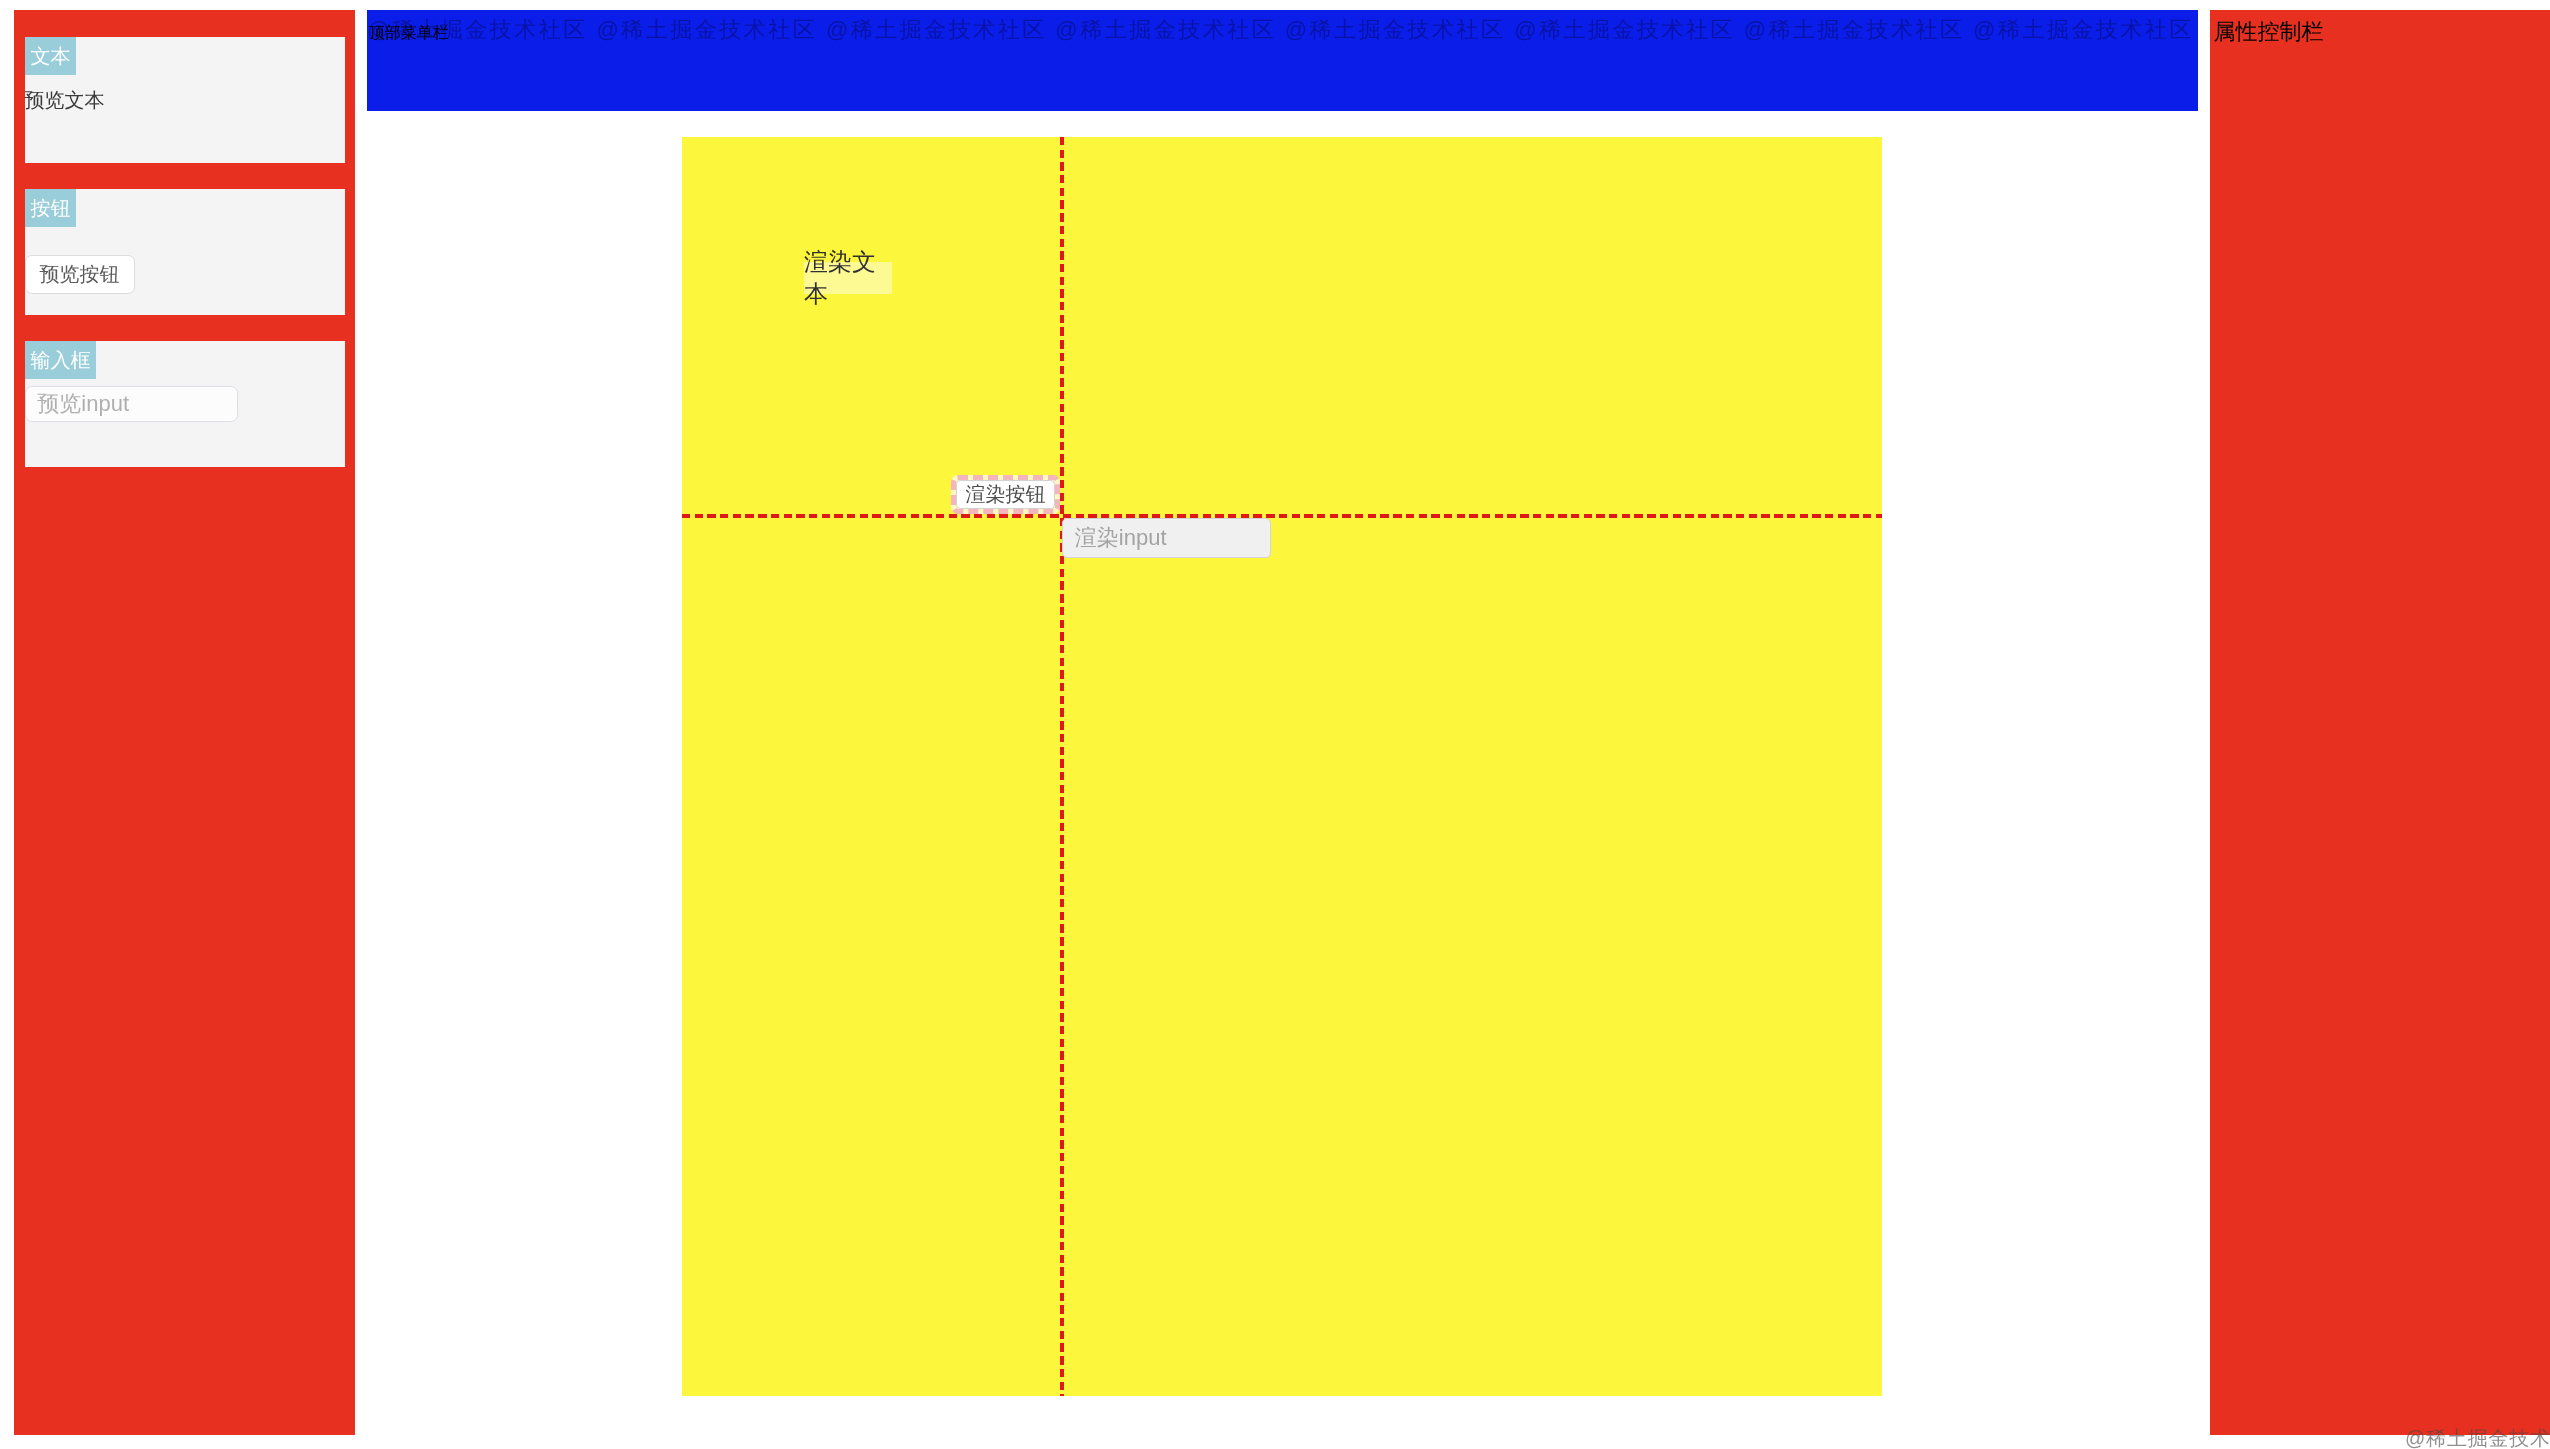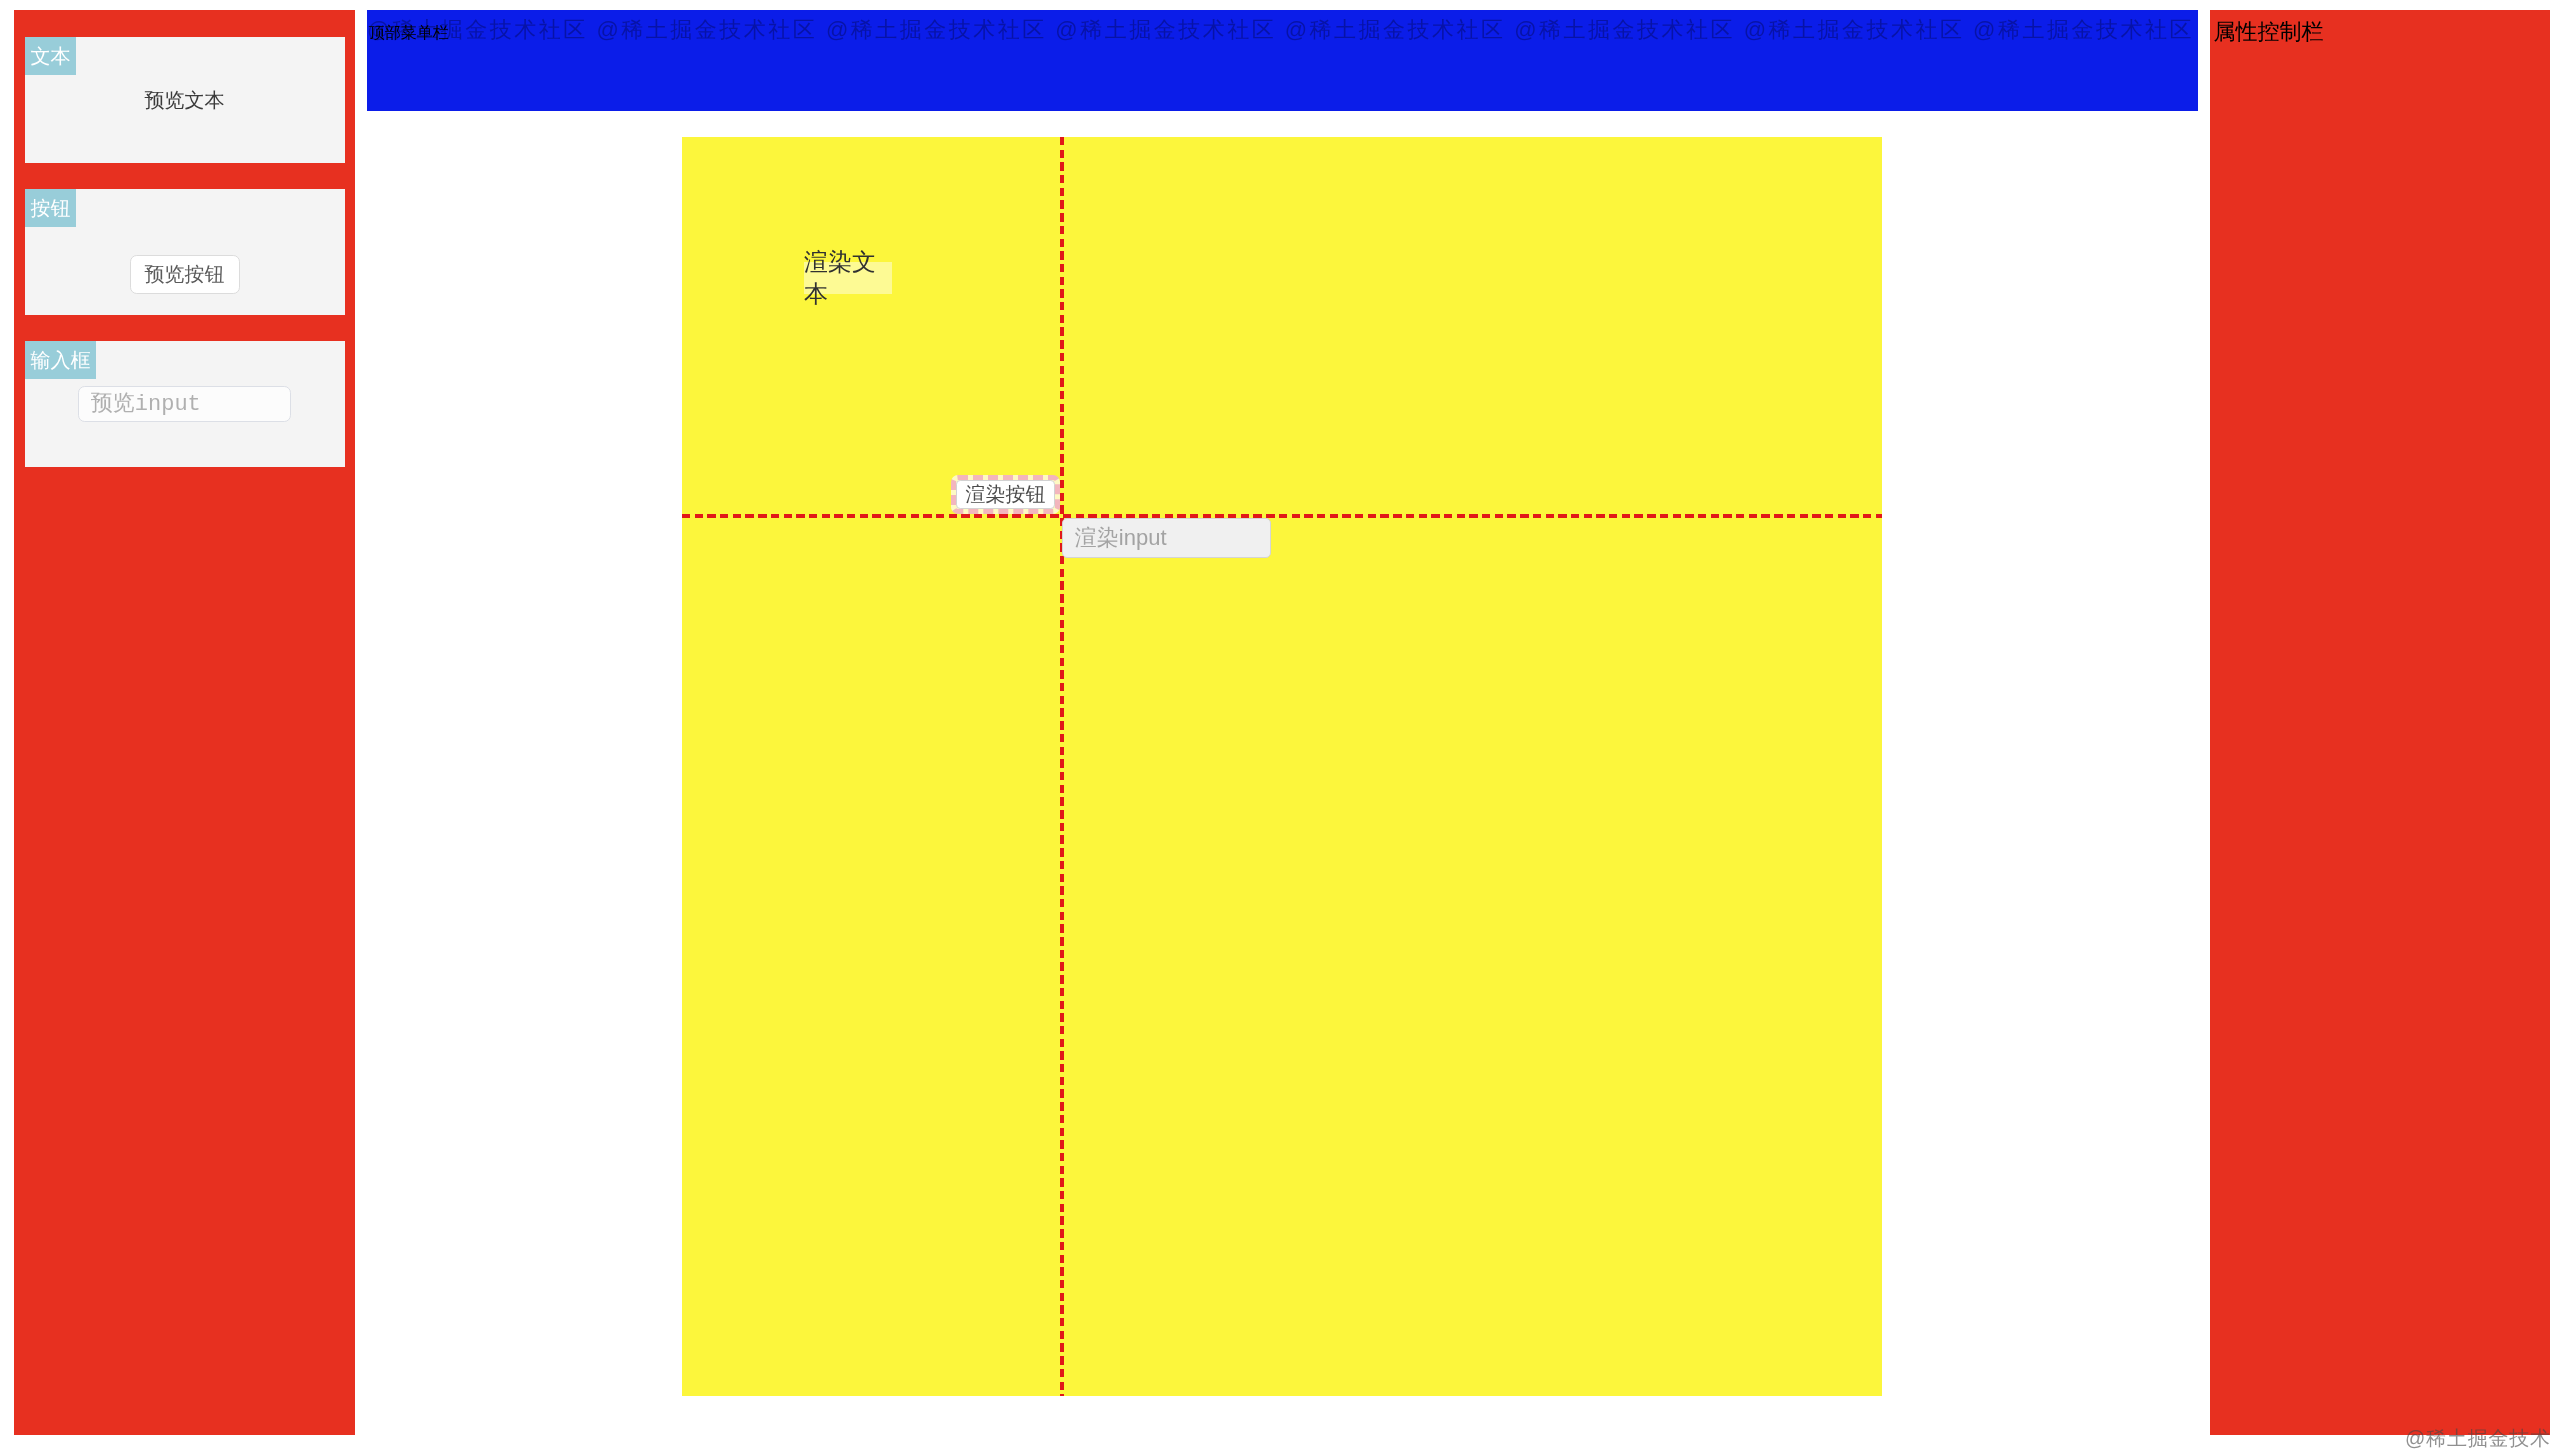--- a/index.html
+++ b/index.html
@@ -38,21 +38,21 @@
     font-size: 20px;
     line-height: 20px;
     padding: 9.3px 5.9px 8.4px 5.9px;
     white-space: nowrap;
   }
   .comp-body {
     position: absolute;
     inset: 0;
     display: flex;
     align-items: center;
-    justify-content: center;
+    justify-content: flex-start;
   }
   .preview-text {
     font-size: 20px;
     color: #3a3a3a;
   }
   .preview-button {
     width: 110px; height: 39px;
     background: #ffffff;
     border: 1.7px solid #dcdcdc;
     border-radius: 6.7px;
@@ -65,21 +65,21 @@
     margin-top: 45px;
   }
   .preview-input {
     width: 213px; height: 36px;
     background: #fcfcfc;
     border: 0.8px solid #dcdfe6;
     border-radius: 6.7px;
     padding: 0 11.8px;
     font-size: 22px;
     color: #3a3a3a;
-    font-family: Liberation Mono, monospace;
+    font-family: Liberation Sans, sans-serif;
   }
   .preview-input::placeholder { color: #b0b0b0; }
 
   
   .top-menubar {
     position: absolute;
     left: 367px; top: 10px;
     width: 1831px; height: 101px;
     background: #0b1de9;
     overflow: hidden;

